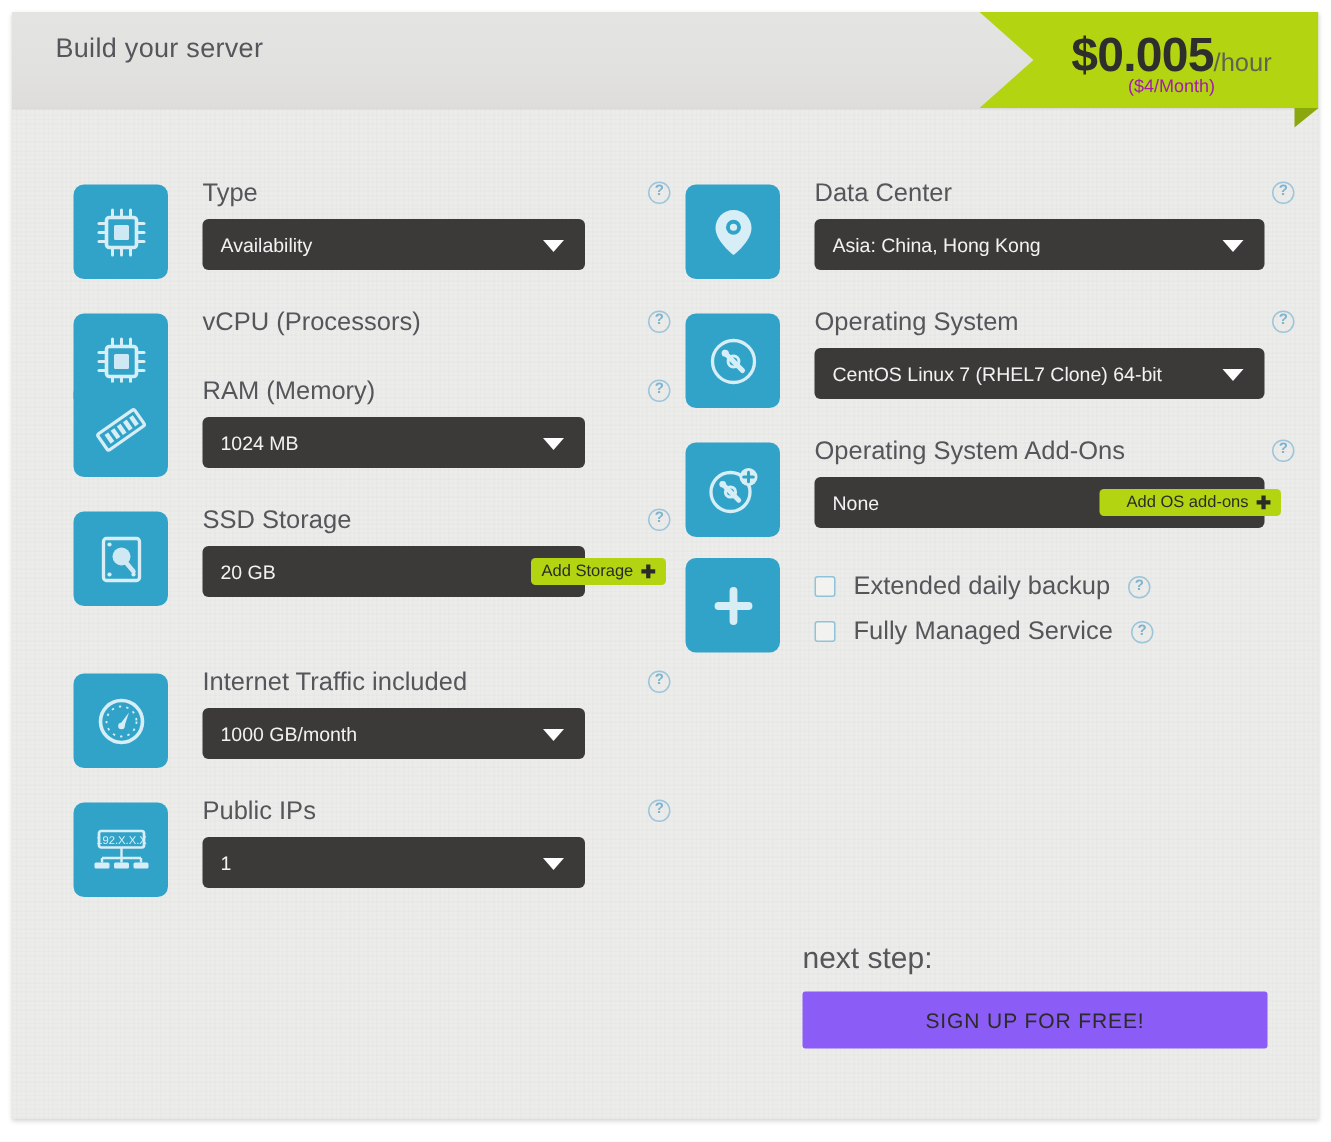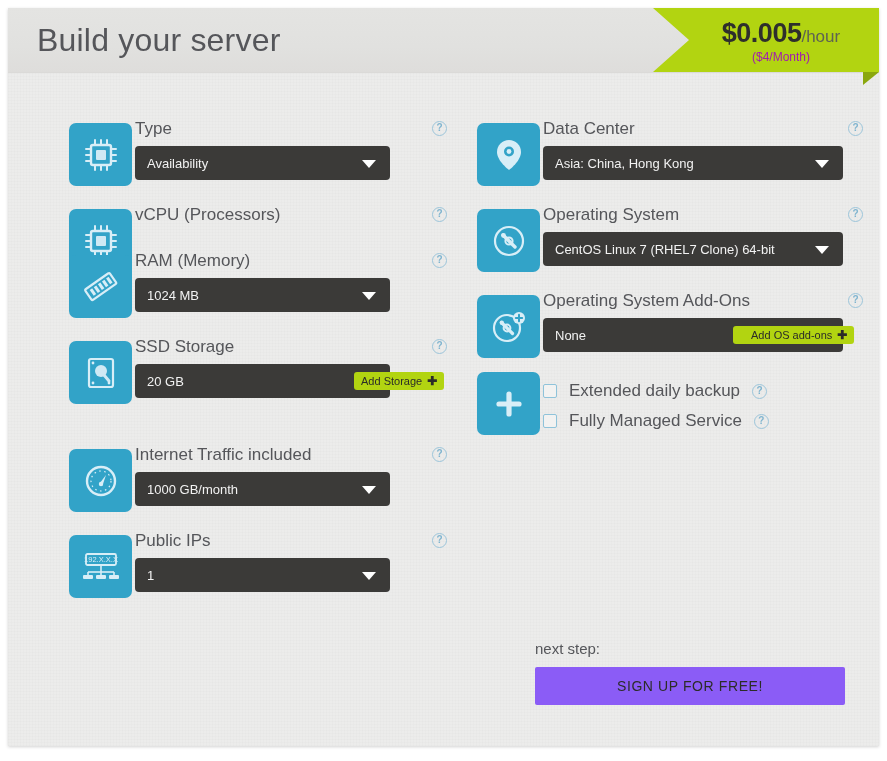--- a/index.html
+++ b/index.html
@@ -51,21 +51,21 @@
     top: 0;
     width: 871px;
     height: 64px;
     background: linear-gradient(180deg, #e4e4e2 0%, #e1e1df 60%, #dedddb 100%);
     border-bottom: 1px solid #dbdad8;
   }
   .header-title {
     position: absolute;
     left: 29px;
     top: 14px;
-    font-size: 32px;
+    font-size: 18px;
     color: #55565a;
     font-weight: 400;
     letter-spacing: 0.2px;
     white-space: nowrap;
   }
 
   
   .ribbon {
     position: absolute;
     left: 645px;
@@ -90,21 +90,21 @@
     position: absolute;
     left: 0;
     top: 10px;
     width: 226px;
     text-align: center;
     padding-left: 30px;
     box-sizing: border-box;
     white-space: nowrap;
   }
   .price-amount {
-    font-size: 27px;
+    font-size: 32px;
     font-weight: bold;
     color: #2e2f2c;
     letter-spacing: -0.5px;
   }
   .price-unit {
     font-size: 17px;
     color: #5e6352;
   }
   .price-sub {
     position: absolute;
@@ -132,21 +132,21 @@
     width: 400px;
   }
 
   
   .field {
     position: relative;
     margin-bottom: 14px;
   }
   .field-icon {
     position: absolute;
-    left: 24px;
+    left: 4px;
     top: 15px;
     width: 63px;
     height: 63px;
     background: #32a3c8;
     border-radius: 7px;
     display: flex;
     align-items: center;
     justify-content: center;
   }
   .field-body {
@@ -287,24 +287,23 @@
   }
 
   
   .next-step {
     position: absolute;
     left: 82px;
     top: 520px;
     width: 310px;
   }
   .next-step-label {
-    font-size: 15px;
+    font-size: 20px;
     color: #55565a;
     margin-bottom: 10px;
-    margin-top: 12px;
   }
   .signup-btn {
     width: 310px;
     height: 38px;
     background: #8b5cf6;
     border: none;
     border-radius: 2px;
     font-family: "Liberation Sans", sans-serif;
     font-size: 14px;
     color: #2b2c28;

